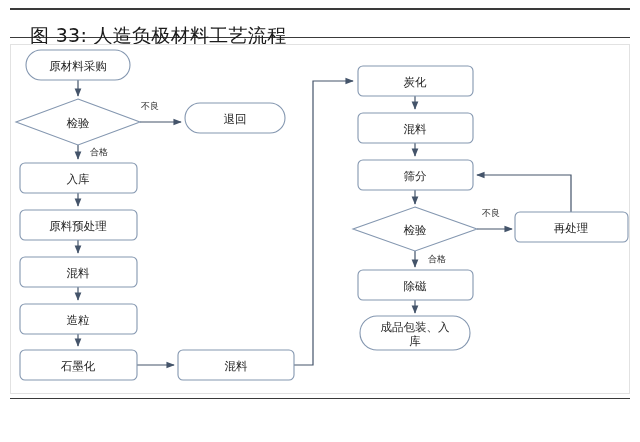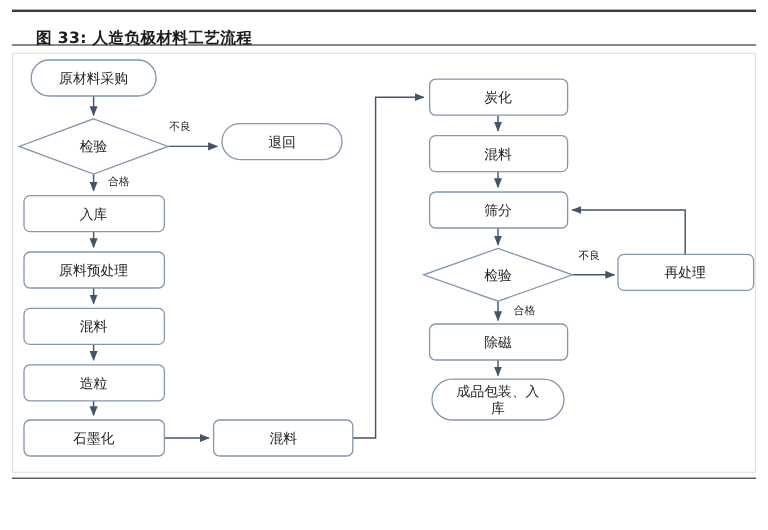--- a/index.html
+++ b/index.html
@@ -31,22 +31,22 @@
     width: 620px;
     height: 30px;
     border-top: 2px solid #3a3a3a;
     border-bottom: 1.5px solid #3a3a3a;
     box-sizing: border-box;
   }
   .title-text {
     position: absolute;
     left: 20px;
     top: 13px;
-    font-size: 13px;
-    font-weight: bold;
+    font-size: 19px;
+    font-weight: normal;
     color: #1b1b1b;
     letter-spacing: 0.3px;
     white-space: nowrap;
   }
 
   
   .chart-frame {
     position: absolute;
     left: 10px;
     top: 44px;

